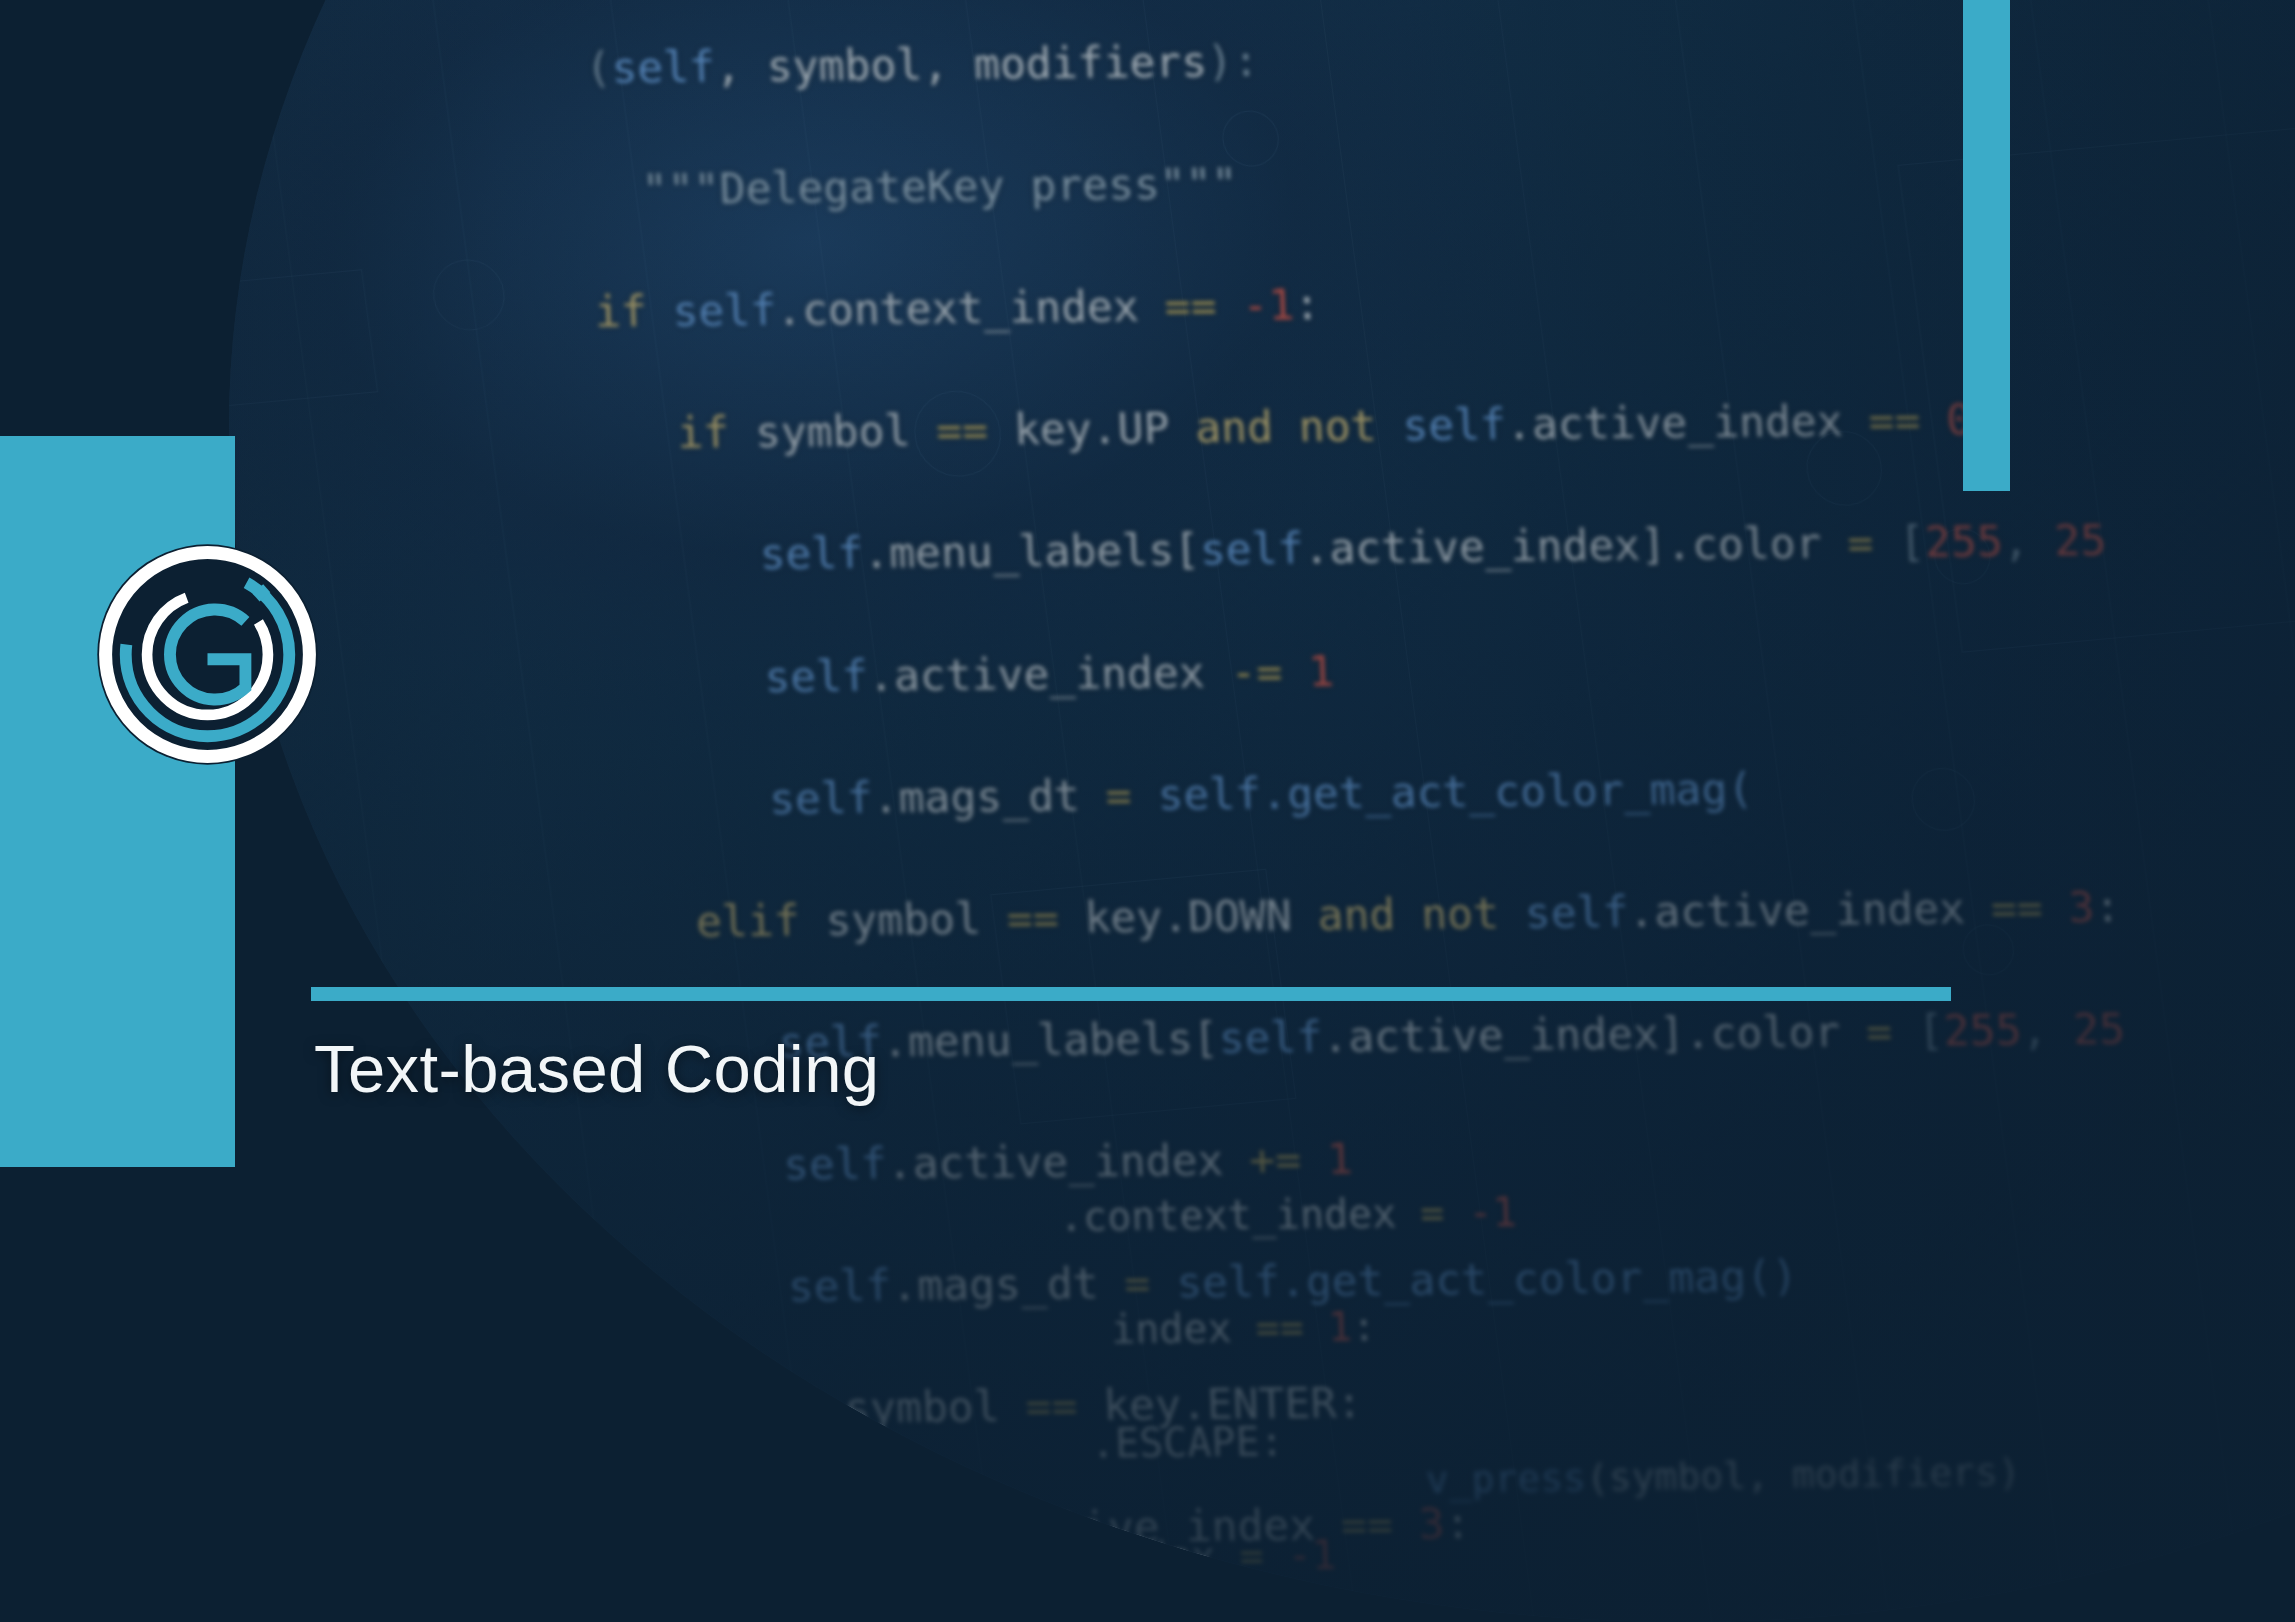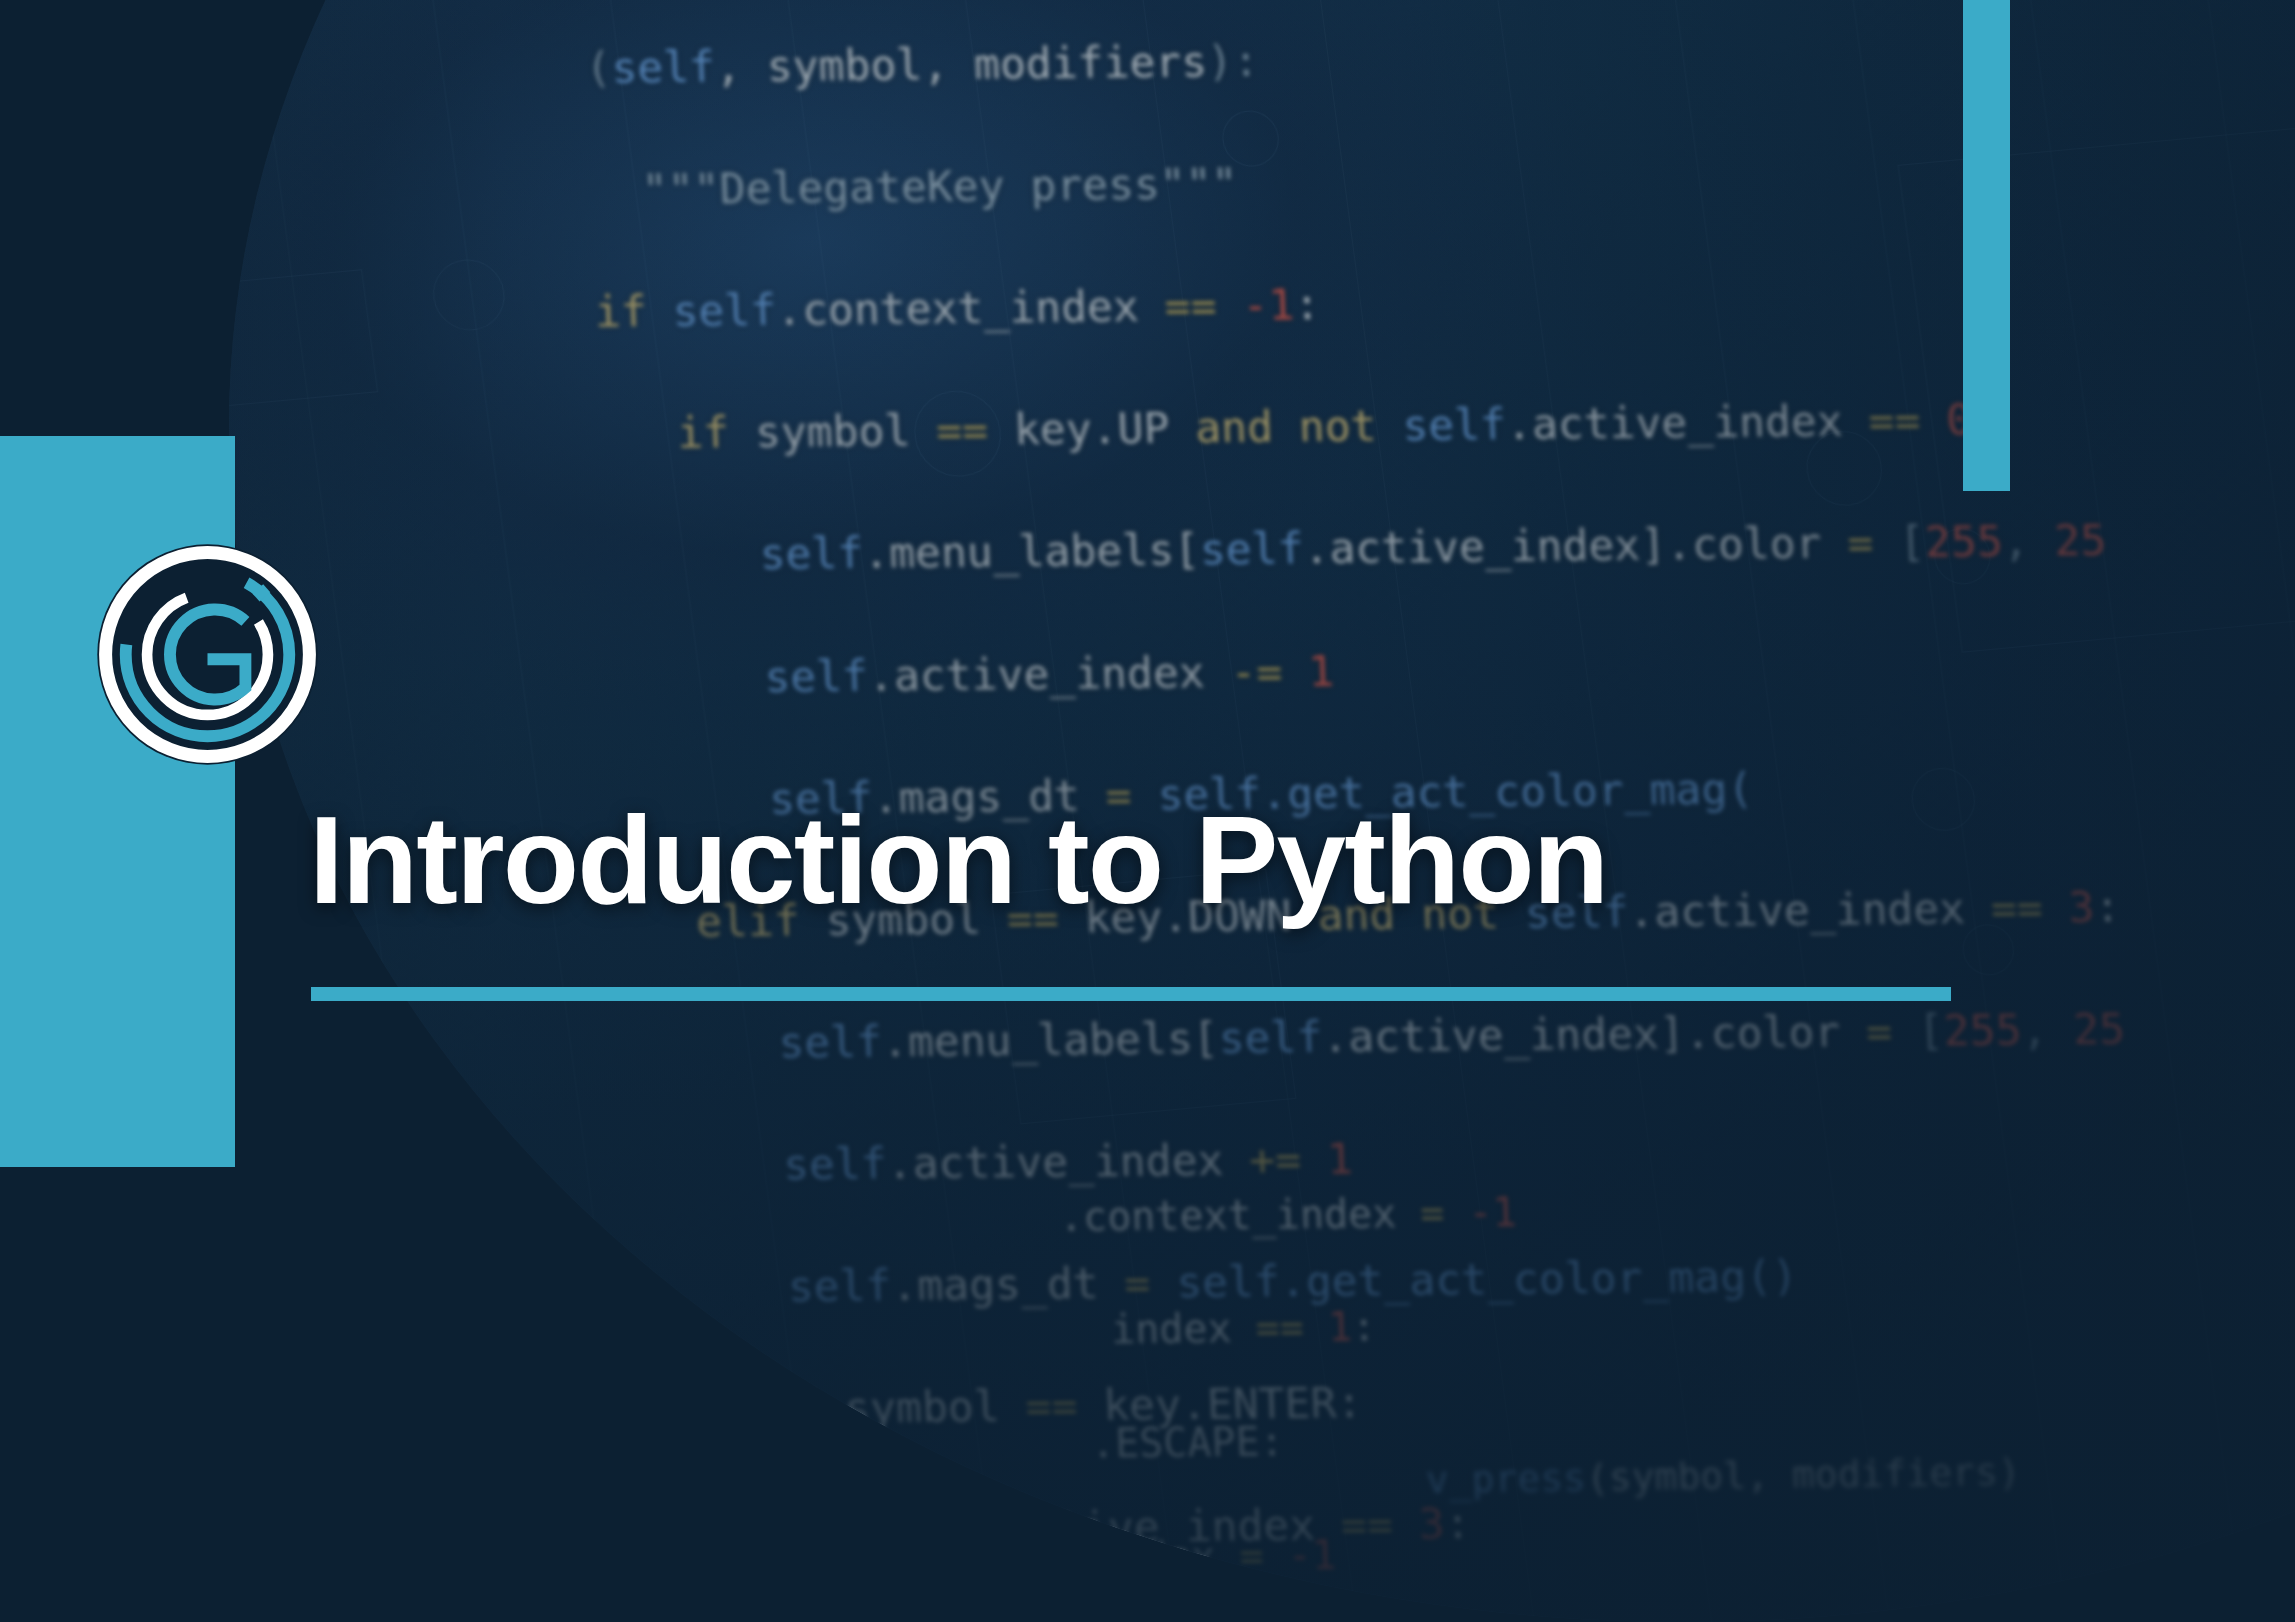--- a/index.html
+++ b/index.html
@@ -197,17 +197,17 @@
       <circle cx="100" cy="100" r="69" fill="none" stroke="#3BABC8" stroke-width="10" stroke-linecap="butt" stroke-dasharray="300 134" stroke-dashoffset="75"></circle>
 
       <path d="M 141 52 L 150 44" stroke="#3BABC8" stroke-width="9" fill="none" stroke-linecap="butt"></path>
 
       <circle cx="100" cy="100" r="51" fill="none" stroke="#ffffff" stroke-width="9" stroke-dasharray="252 69" stroke-dashoffset="30"></circle>
 
       <path d="M 132 72 A 38 38 0 1 0 132 128 L 132 104 L 100 104" fill="none" stroke="#3BABC8" stroke-width="10" stroke-linecap="butt" stroke-linejoin="miter"></path>
     </svg>
   </div>
 
-  <div class="title">Introduction to Python</div>
   <div class="divider"></div>
+  <div class="subtitle">Text-based Coding</div>
 
 </div>
 
 
 </body></html>

